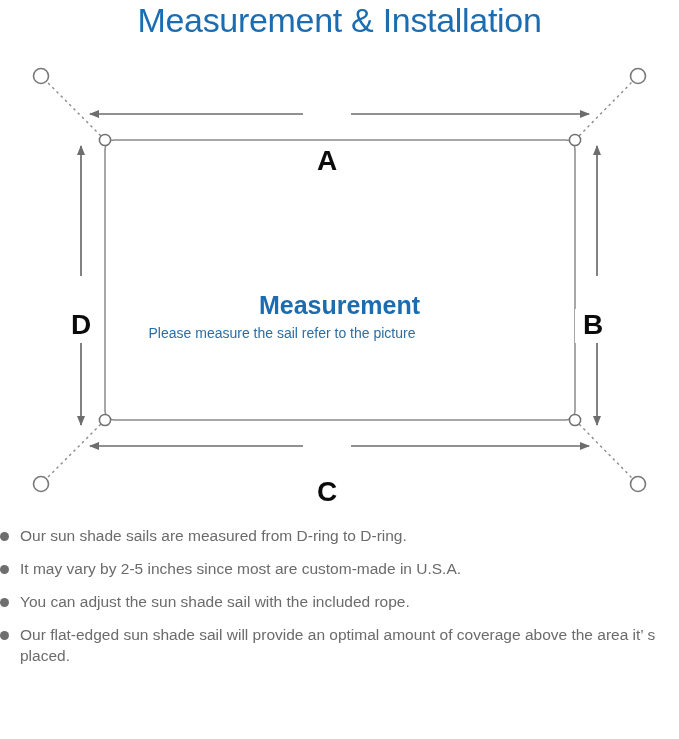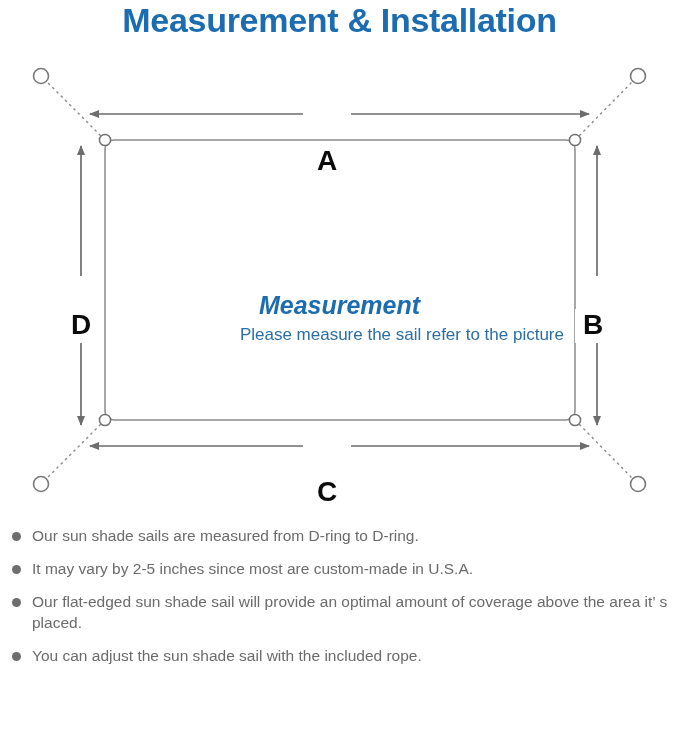--- a/index.html
+++ b/index.html
@@ -15,21 +15,21 @@
     overflow: hidden;
   }
 
   #page-title {
     position: absolute;
     left: 0;
     top: 0;
     width: 679px;
     text-align: center;
     font-size: 34px;
-    font-weight: bold;
+    font-weight: normal;
     color: #1b6cb0;
     letter-spacing: -0.3px;
     line-height: 40px;
     white-space: nowrap;
   }
 
   #diagram {
     position: absolute;
     left: 0;
     top: 48px;
@@ -44,29 +44,28 @@
   .sail-label-main {
     position: absolute;
     left: 0;
     top: 243px;
     width: 679px;
     text-align: center;
     font-size: 25px;
     font-weight: bold;
     color: #1b6cb0;
     white-space: nowrap;
-    font-style: italic;
   }
   .sail-label-sub {
     position: absolute;
     left: 0;
     top: 277px;
     width: 564px;
-    text-align: right;
-    font-size: 17px;
+    text-align: center;
+    font-size: 14px;
     color: #2a6ea8;
     white-space: nowrap;
   }
 
   
   .dim-letter {
     position: absolute;
     font-size: 28px;
     font-weight: bold;
     color: #0b0b0b;
@@ -85,21 +84,21 @@
     position: absolute;
     left: 0;
     top: 525px;
     width: 679px;
   }
   .note-item {
     position: relative;
     display: flex;
     align-items: flex-start;
     margin-bottom: 12px;
-    padding-left: 12px;
+    padding-left: 0;
   }
   .note-bullet {
     flex: 0 0 auto;
     width: 9px;
     height: 9px;
     border-radius: 50%;
     background: #6e6e6e;
     margin-top: 7px;
     margin-right: 11px;
   }
@@ -187,19 +186,19 @@
   <div class="note-item">
     <span class="note-bullet"></span>
     <span class="note-text">Our sun shade sails are measured from D-ring to D-ring.</span>
   </div>
   <div class="note-item">
     <span class="note-bullet"></span>
     <span class="note-text">It may vary by 2-5 inches since most are custom-made in U.S.A.</span>
   </div>
   <div class="note-item">
     <span class="note-bullet"></span>
+    <span class="note-text">You can adjust the sun shade sail with the included rope.</span>
+  </div>
+  <div class="note-item">
+    <span class="note-bullet"></span>
     <span class="note-text">Our flat-edged sun shade sail will provide an optimal amount of coverage above the area it’ s placed.</span>
   </div>
-  <div class="note-item">
-    <span class="note-bullet"></span>
-    <span class="note-text">You can adjust the sun shade sail with the included rope.</span>
-  </div>
 </div>
 
 </body></html>

